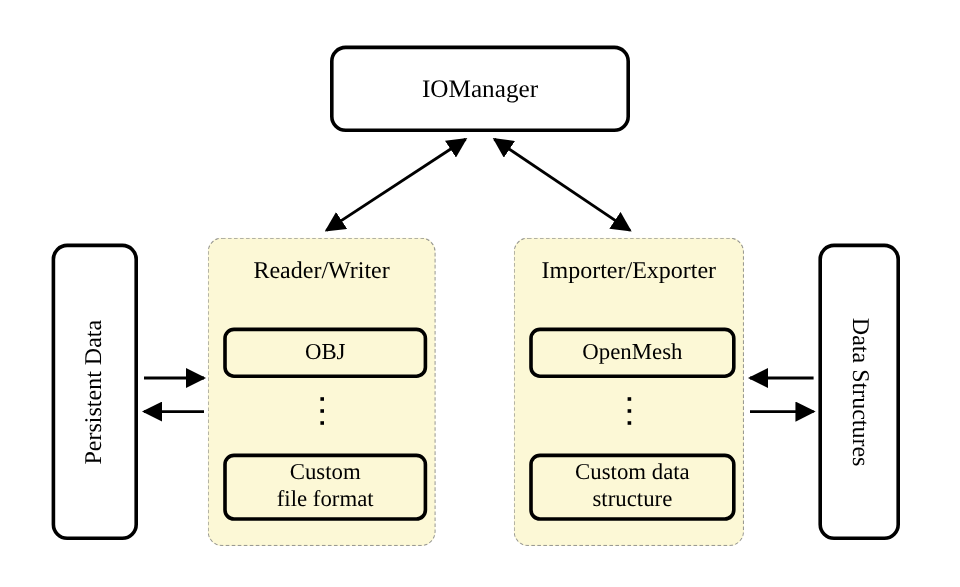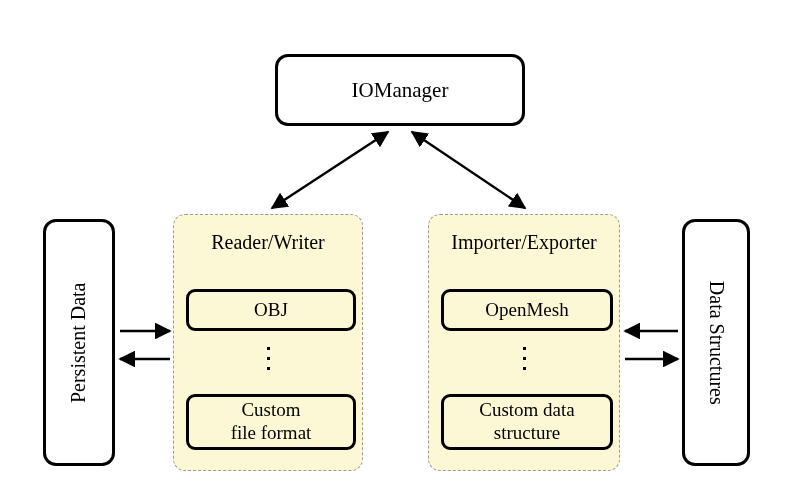--- a/index.html
+++ b/index.html
@@ -12,21 +12,21 @@
     height: 489px;
     position: relative;
     overflow: hidden;
     font-family: "Liberation Serif", "DejaVu Serif", serif;
     color: #000000;
   }
 
   #diagram {
     position: absolute;
     left: 0;
-    top: 16px;
+    top: 0;
     width: 800px;
     height: 359px;
   }
 
   
   .node {
     position: absolute;
     box-sizing: border-box;
     border: 3px solid #000000;
     border-radius: 11px;

